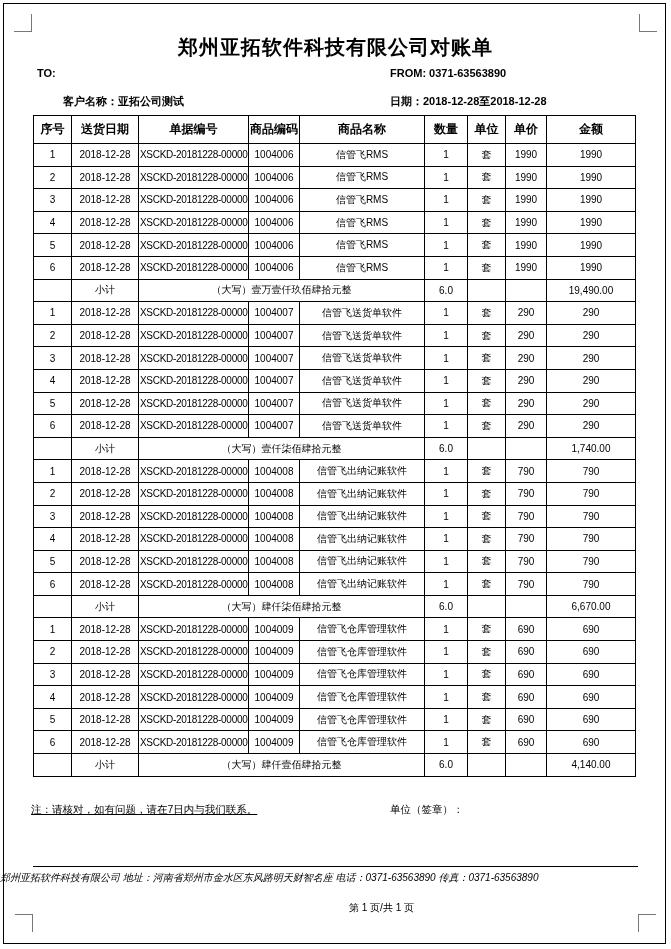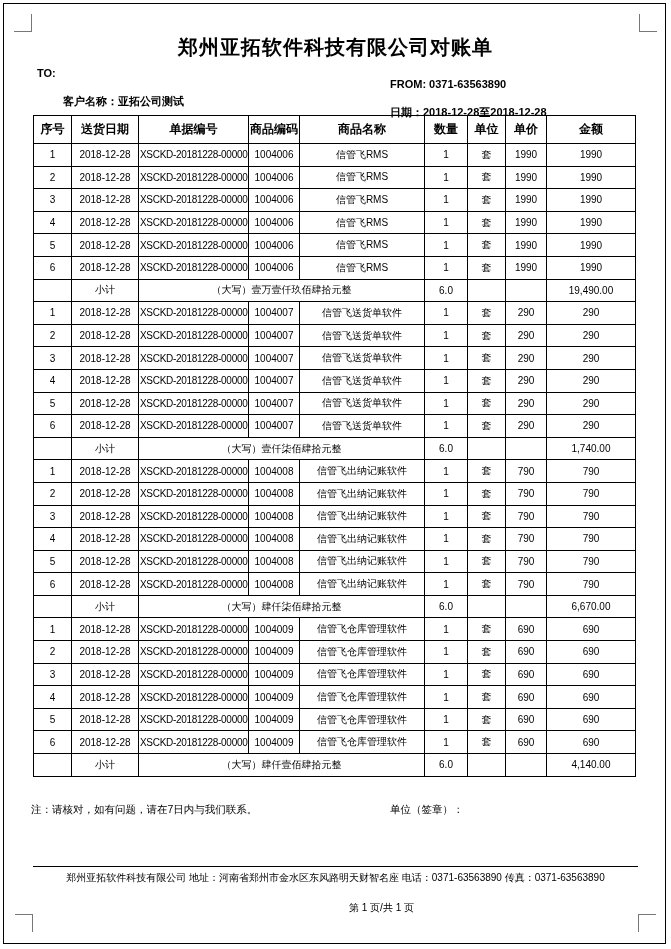--- a/index.html
+++ b/index.html
@@ -13,43 +13,43 @@
   .crop.tl{left:14px;top:14px;border-right:1px solid #777;border-bottom:1px solid #777;}
   .crop.tr{left:639px;top:14px;border-left:1px solid #777;border-bottom:1px solid #777;}
   .crop.bl{left:15px;top:914px;border-right:1px solid #777;border-top:1px solid #777;}
   .crop.br{left:638px;top:914px;border-left:1px solid #777;border-top:1px solid #777;}
 
   .title{position:absolute;top:34px;left:0;width:671px;text-align:center;
     font-size:20px;font-weight:bold;letter-spacing:1px;}
   .hdr-row{position:absolute;left:0;width:671px;font-size:11px;font-weight:bold;}
   .hdr-row .left{position:absolute;left:31px;white-space:nowrap;margin-left:32px;}
   .hdr-row .left2{position:absolute;left:37px;white-space:nowrap;}
-  .hdr-row .right{position:absolute;left:390px;white-space:nowrap;margin-top:11px;}
+  .hdr-row .right{position:absolute;left:390px;white-space:nowrap;}
   #row-tofrom{top:67px;}
   #row-custdate{top:94px;}
 
   table.stmt{position:absolute;left:33px;top:115px;width:602px;
     border-collapse:collapse;table-layout:fixed;}
   table.stmt th,table.stmt td{
     border:1px solid #000;padding:0 1px;text-align:center;overflow:hidden;
     white-space:nowrap;font-weight:normal;box-sizing:border-box;}
   table.stmt th{height:28px;font-size:12px;font-weight:bold;}
   table.stmt td{height:22.6px;font-size:10px;}
   td.cell-doc{text-align:left;padding-left:3px;font-size:9.5px;letter-spacing:-0.3px;}
   td.cell-name{text-align:left;padding-left:4px;}
   td.cell-words{text-align:left;padding-left:6px;}
 
   .note-row{position:absolute;top:803px;left:0;width:671px;font-size:10.5px;}
-  .note-row .note{position:absolute;left:31px;white-space:nowrap;}
+  .note-row .note{position:absolute;left:31px;white-space:nowrap;text-decoration:underline;}
   .note-row .seal{position:absolute;left:390px;white-space:nowrap;}
 
   .footer-sep{position:absolute;top:866px;left:33px;width:605px;
     border-top:1px solid #000;}
-  .company-line{position:absolute;top:871px;left:0;width:671px;text-align:center;
-    font-size:10px;white-space:nowrap;}
+  .company-line{position:absolute;top:871px;left:0;width:671px;text-align:left;
+    font-size:10px;white-space:nowrap;font-style:italic;}
   .page-num{position:absolute;top:901px;left:0;width:671px;text-align:center;
     font-size:10px;margin-left:46px;}
 </style>
 </head>
 <body>
 
 <div class="page-border"></div>
 <div class="crop tl"></div>
 <div class="crop tr"></div>
 <div class="crop bl"></div>

